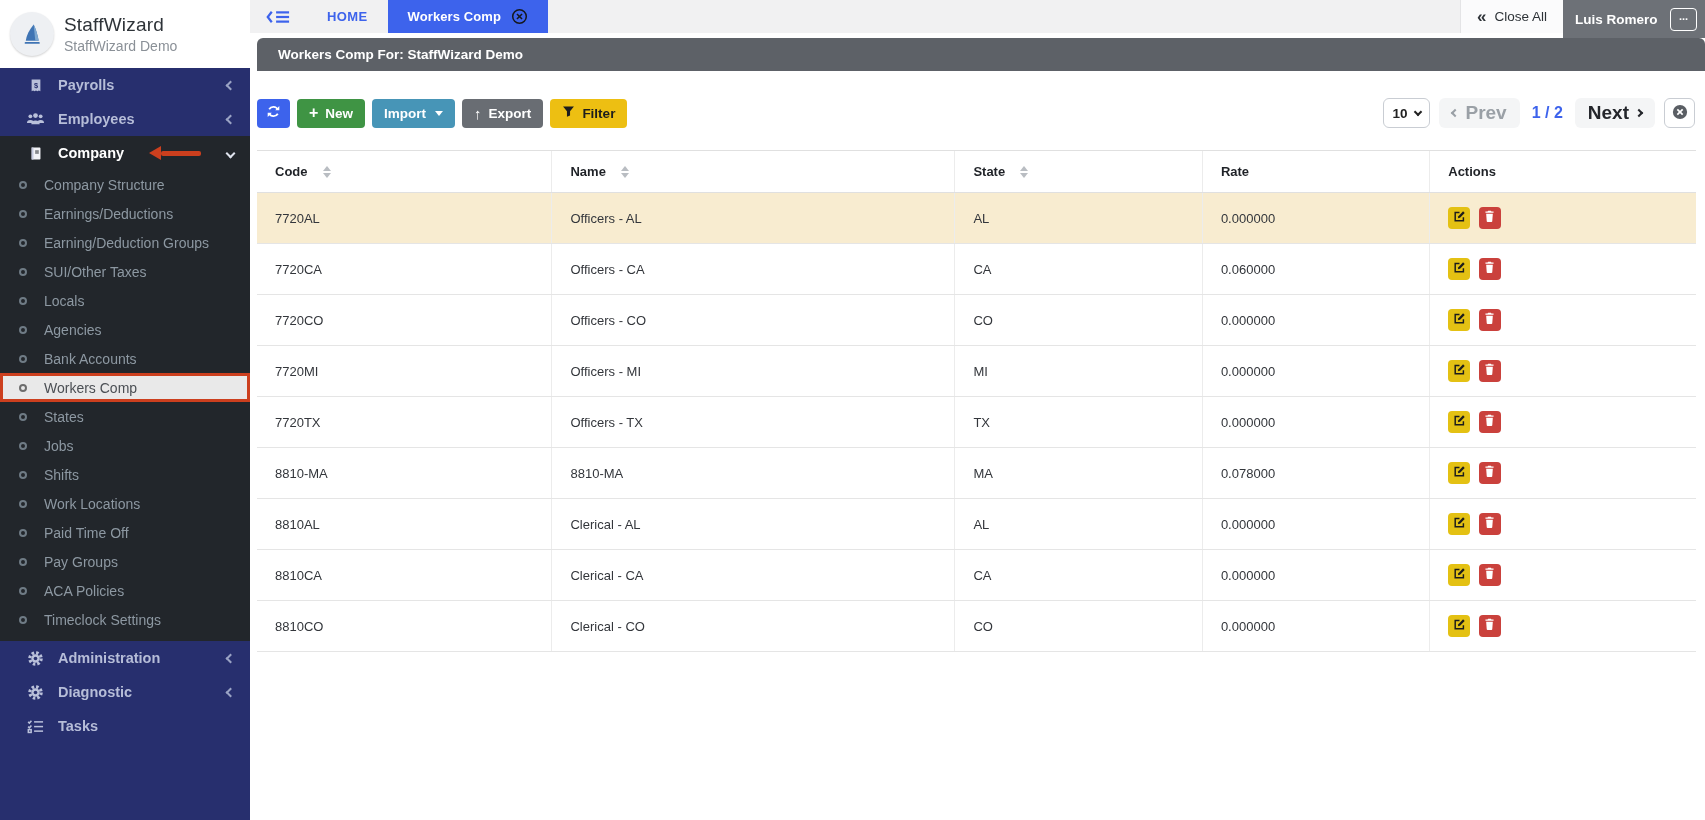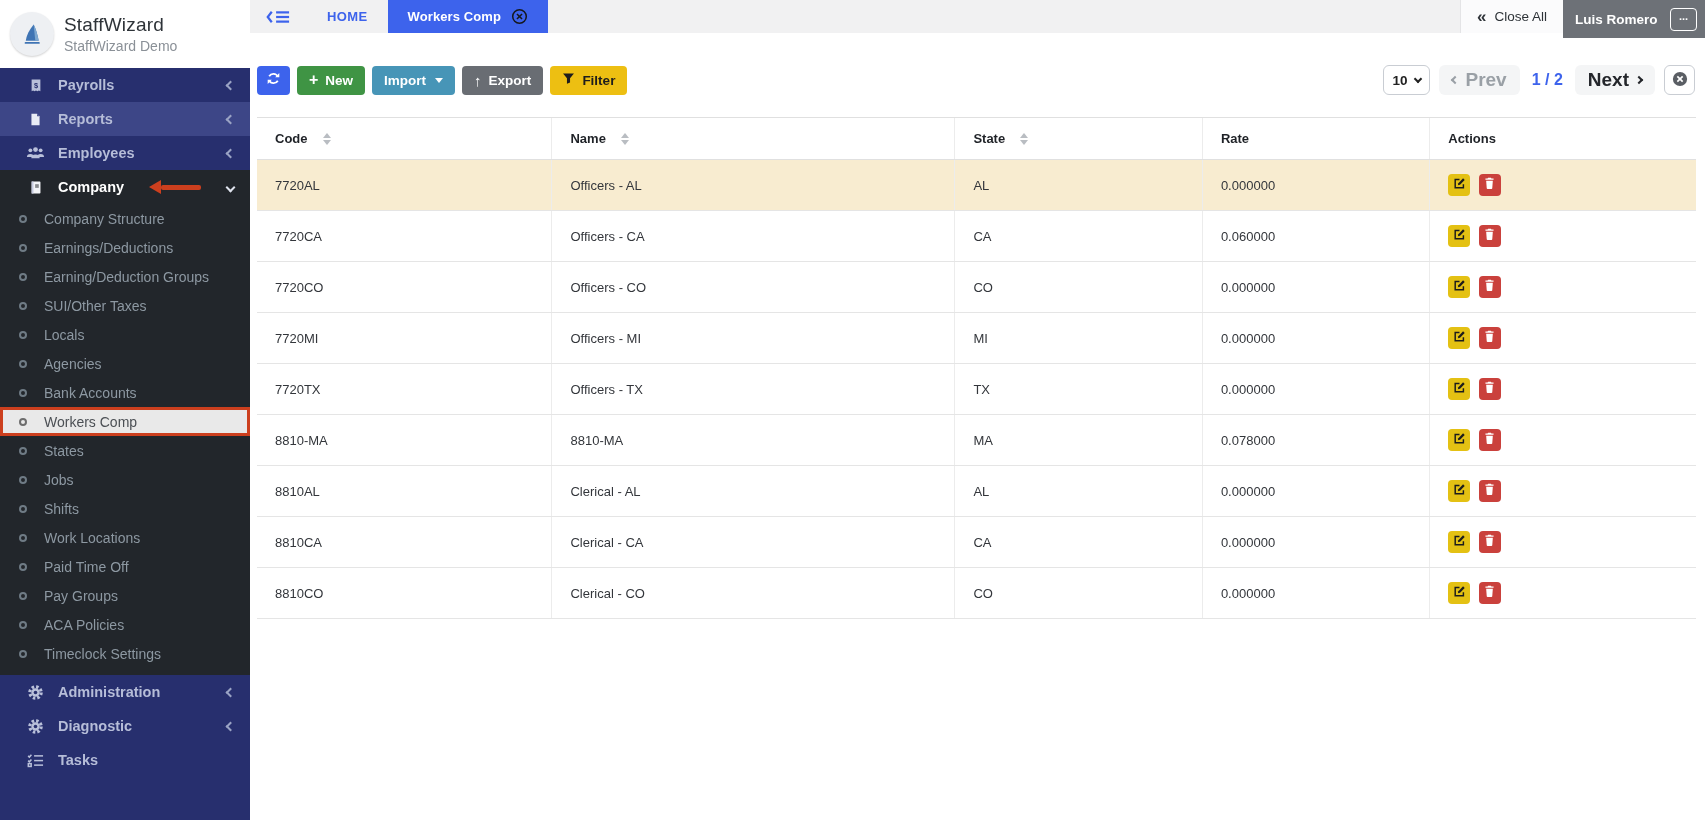--- a/index.html
+++ b/index.html
@@ -121,30 +121,20 @@
         <span class="mi-icon">
           <svg viewBox="0 0 16 16" width="14" height="15">
             <path fill="#b9c0da" d="M3 1 h10 v13.6 l-1.7-1 -1.65 1 -1.65-1 -1.65 1 -1.65-1 L3 14.6 Z"></path>
             <text x="8" y="10.5" font-size="8.5" font-weight="bold" text-anchor="middle" fill="#272f6e">$</text>
           </svg>
         </span>
         <span class="mi-label">Payrolls</span>
         <span class="chev left"></span>
       </div>
 
-      <div class="menu-item lit">
-        <span class="mi-icon">
-          <svg viewBox="0 0 16 16" width="13" height="15">
-            <path fill="#e9ecf5" d="M3 1 h7 l3 3 v11 H3 Z"></path>
-            <path fill="#3d4687" d="M10 1 l3 3 h-3 Z"></path>
-          </svg>
-        </span>
-        <span class="mi-label">Reports</span>
-        <span class="chev left"></span>
-      </div>
 
       <div class="menu-item">
         <span class="mi-icon">
           <svg viewBox="0 0 20 14" width="19" height="14">
             <g fill="#b9c0da">
               <circle cx="4.6" cy="4.2" r="2"></circle>
                 <circle cx="15.4" cy="4.2" r="2"></circle>
                 <circle cx="10" cy="3.4" r="2.5"></circle>
               <path d="M1 11.2 a3.6 3.2 0 0 1 7.2 0 Z"></path>
               <path d="M11.8 11.2 a3.6 3.2 0 0 1 7.2 0 Z"></path>
@@ -315,20 +305,23 @@
       <div class="close-all">
         <span class="laquo">«</span>
         <span>Close All</span>
       </div>
       <div class="userbox">
         <span class="username">Luis Romero</span>
         <span class="more-btn">...</span>
       </div>
     </div>
 
+    <div class="page-header">
+      <span>Workers Comp For: StaffWizard Demo</span>
+    </div>
 
     <div class="content">
       <div class="controls-row">
         <button class="btn btn-refresh">
           <span>
             <svg viewBox="0 0 16 16" width="15" height="15">
               <g fill="none" stroke="#fff" stroke-width="1.9">
                 <path d="M12.6 6 A5.2 5.2 0 0 0 3.4 5.6"></path>
                 <path d="M3.4 10 A5.2 5.2 0 0 0 12.6 10.4"></path>
               </g>

